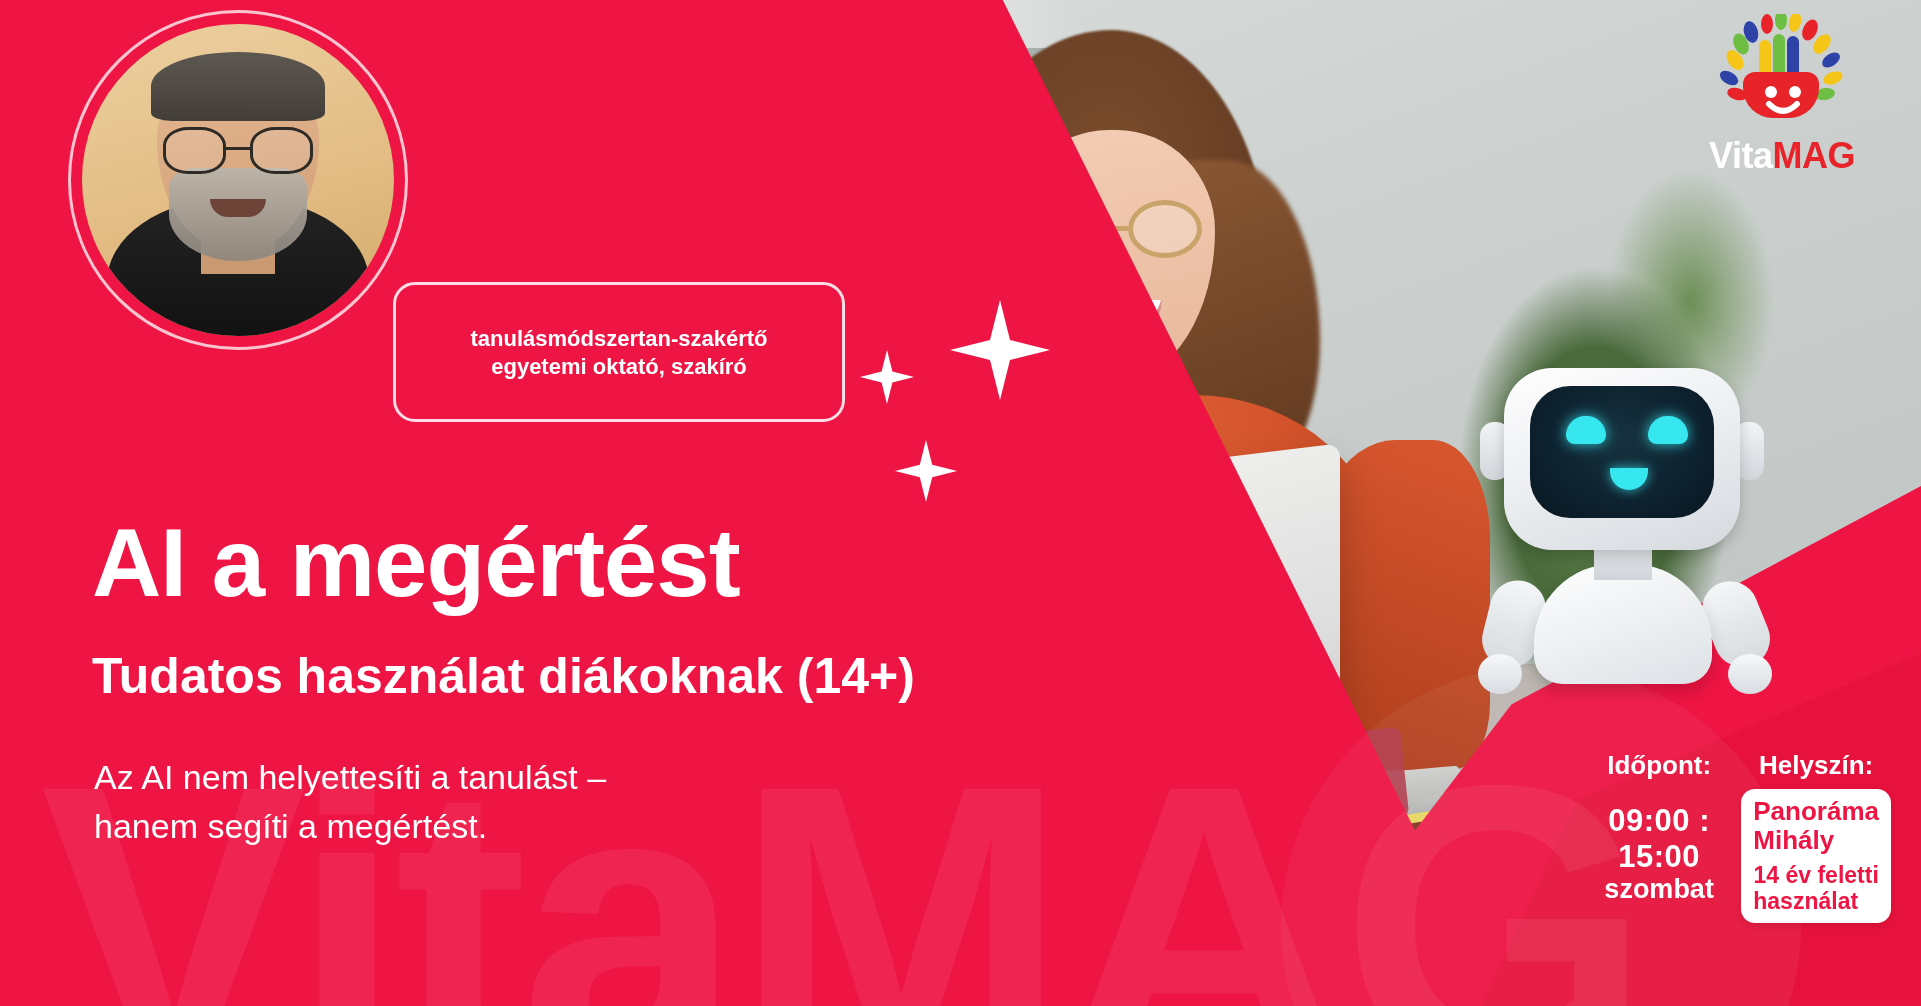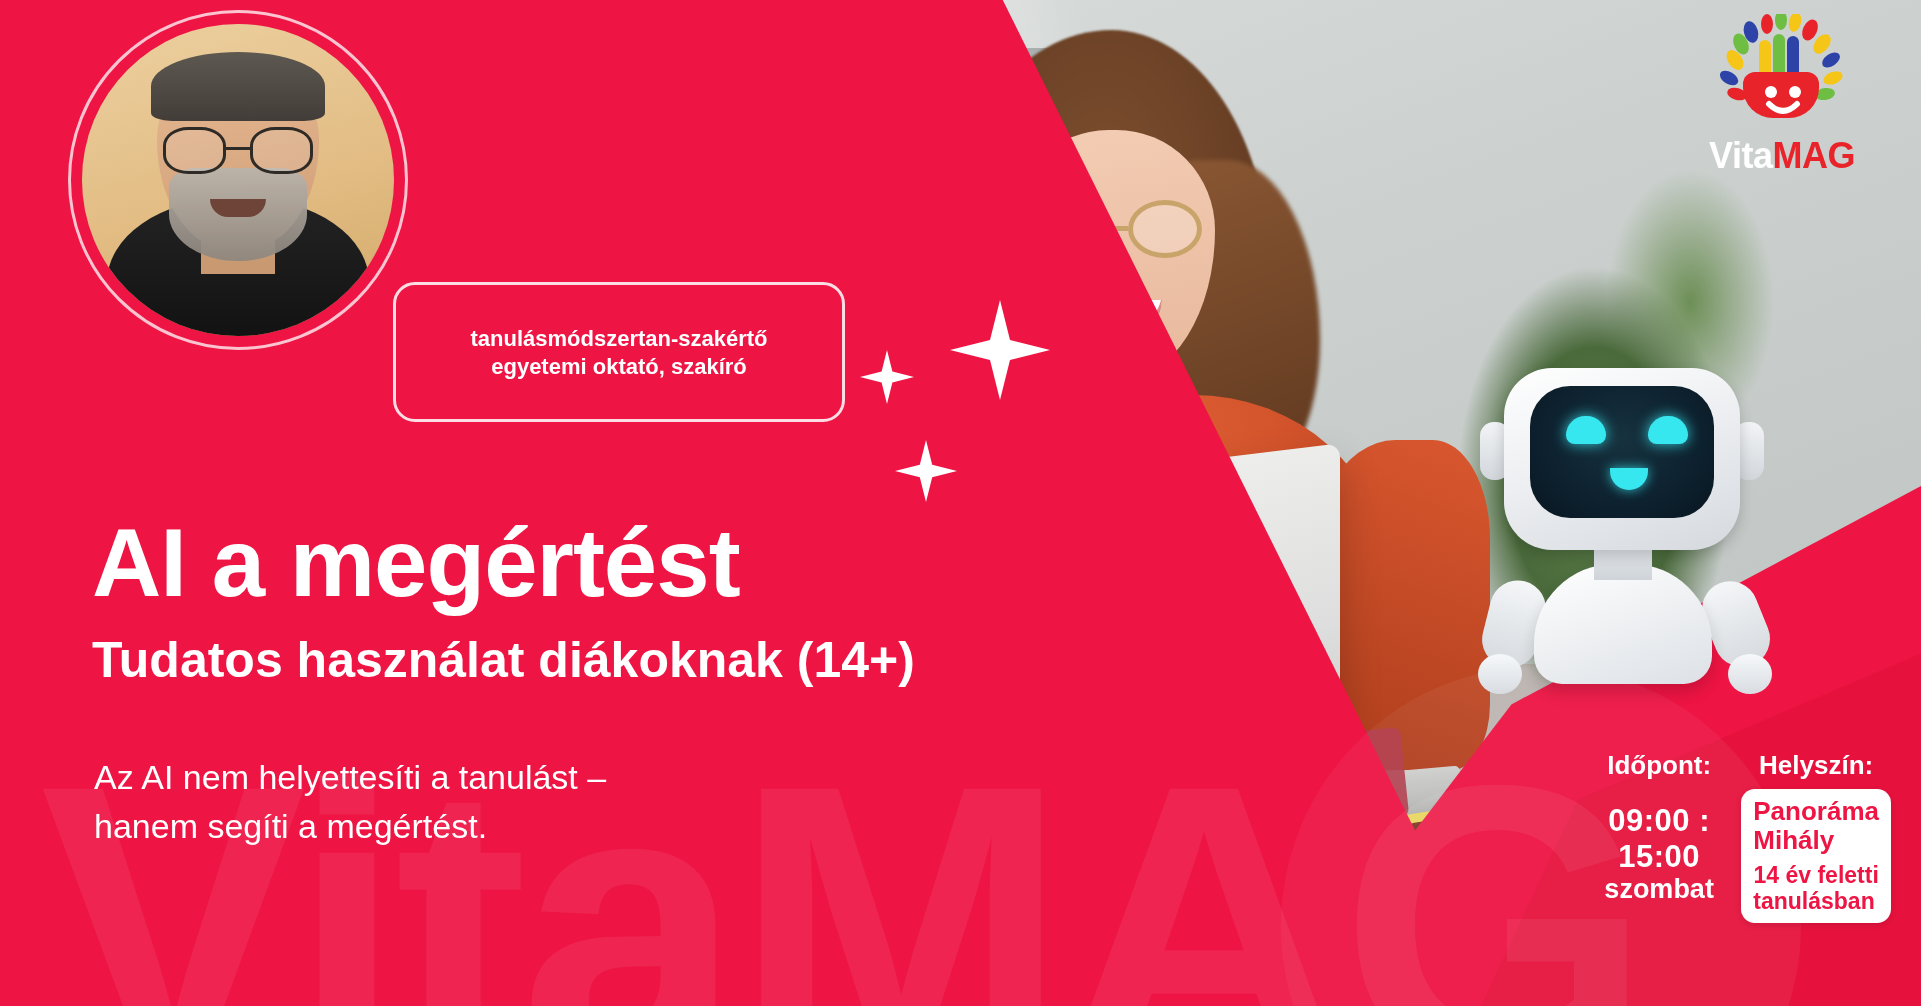--- a/index.html
+++ b/index.html
@@ -255,21 +255,21 @@
 
   
   .headline{ position:absolute; left:92px; top:515px; }
   .h1{
     font-size:96px; font-weight:700; color:#fff; line-height:1;
     letter-spacing:-1px;
     font-stretch:condensed;
   }
   .h2{
     font-size:50px; font-weight:700; color:#fff; line-height:1.1;
-    margin-top:22px;
+    margin-top:38px;
   }
   .lede{
     position:absolute; left:94px; top:753px;
     font-size:34px; font-weight:400; color:#fff; line-height:1.45;
   }
 
   
   .info{
     position:absolute; right:30px; top:750px; width:300px;
     display:flex; gap:14px; flex-direction:row;
@@ -450,21 +450,21 @@
         <div class="d">szombat</div>
       </div>
     </div>
 
     <div class="info-col">
       <div class="lab">Helyszín:</div>
       <div class="chip">
         <div class="venue">Panoráma</div>
         <div class="venue">Mihály</div>
         <div class="aud">14 év feletti</div>
-        <div class="venue" style="font-size:23px">tanulásban</div>
+        <div class="venue" style="font-size:23px">használat</div>
       </div>
     </div>
   </div>
 
   <div class="logo">
     <div class="logo-mark">
       <svg viewBox="0 0 132 112" width="132" height="112" aria-hidden="true">
         <g>
           <ellipse cx="20" cy="46" rx="7" ry="11" fill="#F5C518" transform="rotate(-35 20 46)"></ellipse>
           <ellipse cx="14" cy="64" rx="6" ry="10" fill="#2D43A8" transform="rotate(-60 14 64)"></ellipse>

